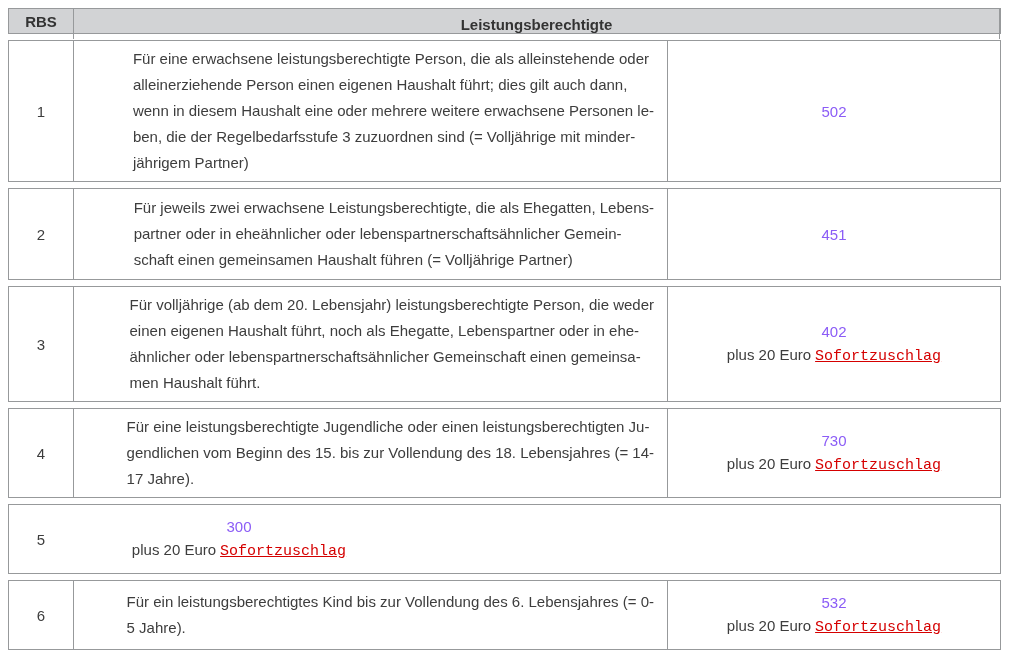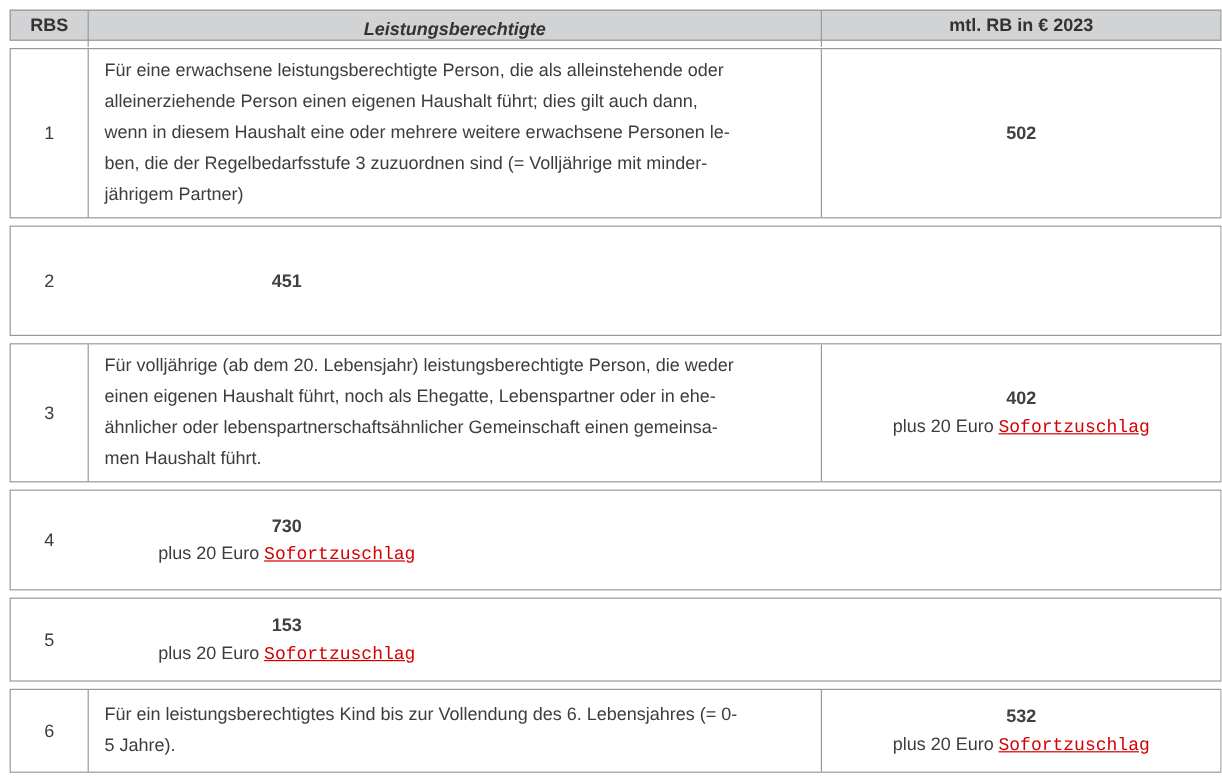--- a/index.html
+++ b/index.html
@@ -11,21 +11,21 @@
   *{ box-sizing: border-box; }
   html,body{
     margin:0; padding:0;
     width:1018px; height:650px;
     overflow:hidden;
     background:#fff;
     font-family:"Liberation Sans", sans-serif;
     font-size:15px;
     color:var(--text);
   }
-  .table-wrap{ margin:8px 0 0 8px; }
+  .table-wrap{ margin:8px 17px 0 8px; }
   .row{
     display:flex;
     border:1px solid var(--border);
     background:#fff;
   }
   .header-row{
     background:var(--header-bg);
     font-weight:bold;
     color:#333;
     height:26px;
@@ -42,70 +42,74 @@
   .col-rbs{
     flex:0 0 64px;
     display:flex; align-items:center; justify-content:center;
     text-align:center;
   }
   .col-desc{
     flex:1 1 auto;
     border-left:1px solid var(--border);
     border-right:1px solid var(--border);
     padding:5px 13px;
-    display:flex; align-items:center;
+    display:flex; align-items:center;justify-content:flex-end;
   }
-  .header-row .col-desc{ justify-content:center; padding:15px;font-style:italic; }
+  .header-row .col-desc{ justify-content:center; padding:15px; }
   .desc-text{
     white-space:pre-line;
     line-height:26px;
   }
   .col-amount{
     flex:0 0 332px;
     display:flex; flex-direction:column;
     align-items:center; justify-content:center;
     text-align:center;
     line-height:23px;
     padding:4px 8px;
   }
-  .amount{ font-weight:bold; color:#404040;text-align:right; }
+  .amount{ font-weight:normal; color:#8b5cf6;text-align:right; }
   .supplement a{
     color:var(--link-red);
     text-decoration:underline;
     margin-left:4px;
     cursor:pointer;
     font-family:Liberation Mono, monospace;
   }
 </style>
 </head>
 <body>
 
 <div class="table-wrap">
   <div class="row header-row">
     <div class="cell col-rbs">RBS</div>
     <div class="cell col-desc">Leistungsberechtigte</div>
-    <div class="cell col-amount">mtl. RB in € 2023</div>
   </div>
   <div id="rows">
       <div class="row body-row">
     <div class="cell col-rbs">1</div>
     <div class="cell col-desc">
       <div class="desc-text">Für eine erwachsene leistungsberechtigte Person, die als alleinstehende oder
 alleinerziehende Person einen eigenen Haushalt führt; dies gilt auch dann,
 wenn in diesem Haushalt eine oder mehrere weitere erwachsene Personen le-
 ben, die der Regelbedarfsstufe 3 zuzuordnen sind (= Volljährige mit minder-
 jährigem Partner)</div>
     </div>
     <div class="cell col-amount">
       <div class="amount">502</div>
 
     </div>
   </div>
       <div class="row body-row">
     <div class="cell col-rbs">2</div>
+    <div class="cell col-desc">
+      <div class="desc-text">Für jeweils zwei erwachsene Leistungsberechtigte, die als Ehegatten, Lebens-
+partner oder in eheähnlicher oder lebenspartnerschaftsähnlicher Gemein-
+schaft einen gemeinsamen Haushalt führen (= Volljährige Partner)</div>
+    </div>
     <div class="cell col-amount">
       <div class="amount">451</div>
 
     </div>
   </div>
       <div class="row body-row">
     <div class="cell col-rbs">3</div>
     <div class="cell col-desc">
       <div class="desc-text">Für volljährige (ab dem 20. Lebensjahr) leistungsberechtigte Person, die weder
 einen eigenen Haushalt führt, noch als Ehegatte, Lebenspartner oder in ehe-
@@ -114,31 +118,36 @@
     </div>
     <div class="cell col-amount">
       <div class="amount">402</div>
       <div class="supplement">
         <span>plus 20 Euro</span><a>Sofortzuschlag</a>
       </div>
     </div>
   </div>
       <div class="row body-row">
     <div class="cell col-rbs">4</div>
+    <div class="cell col-desc">
+      <div class="desc-text">Für eine leistungsberechtigte Jugendliche oder einen leistungsberechtigten Ju-
+gendlichen vom Beginn des 15. bis zur Vollendung des 18. Lebensjahres (= 14-
+17 Jahre).</div>
+    </div>
     <div class="cell col-amount">
       <div class="amount">730</div>
       <div class="supplement">
         <span>plus 20 Euro</span><a>Sofortzuschlag</a>
       </div>
     </div>
   </div>
       <div class="row body-row">
     <div class="cell col-rbs">5</div>
     <div class="cell col-amount">
-      <div class="amount">153</div>
+      <div class="amount">300</div>
       <div class="supplement">
         <span>plus 20 Euro</span><a>Sofortzuschlag</a>
       </div>
     </div>
   </div>
       <div class="row body-row">
     <div class="cell col-rbs">6</div>
     <div class="cell col-desc">
       <div class="desc-text">Für ein leistungsberechtigtes Kind bis zur Vollendung des 6. Lebensjahres (= 0-
 5 Jahre).</div>

